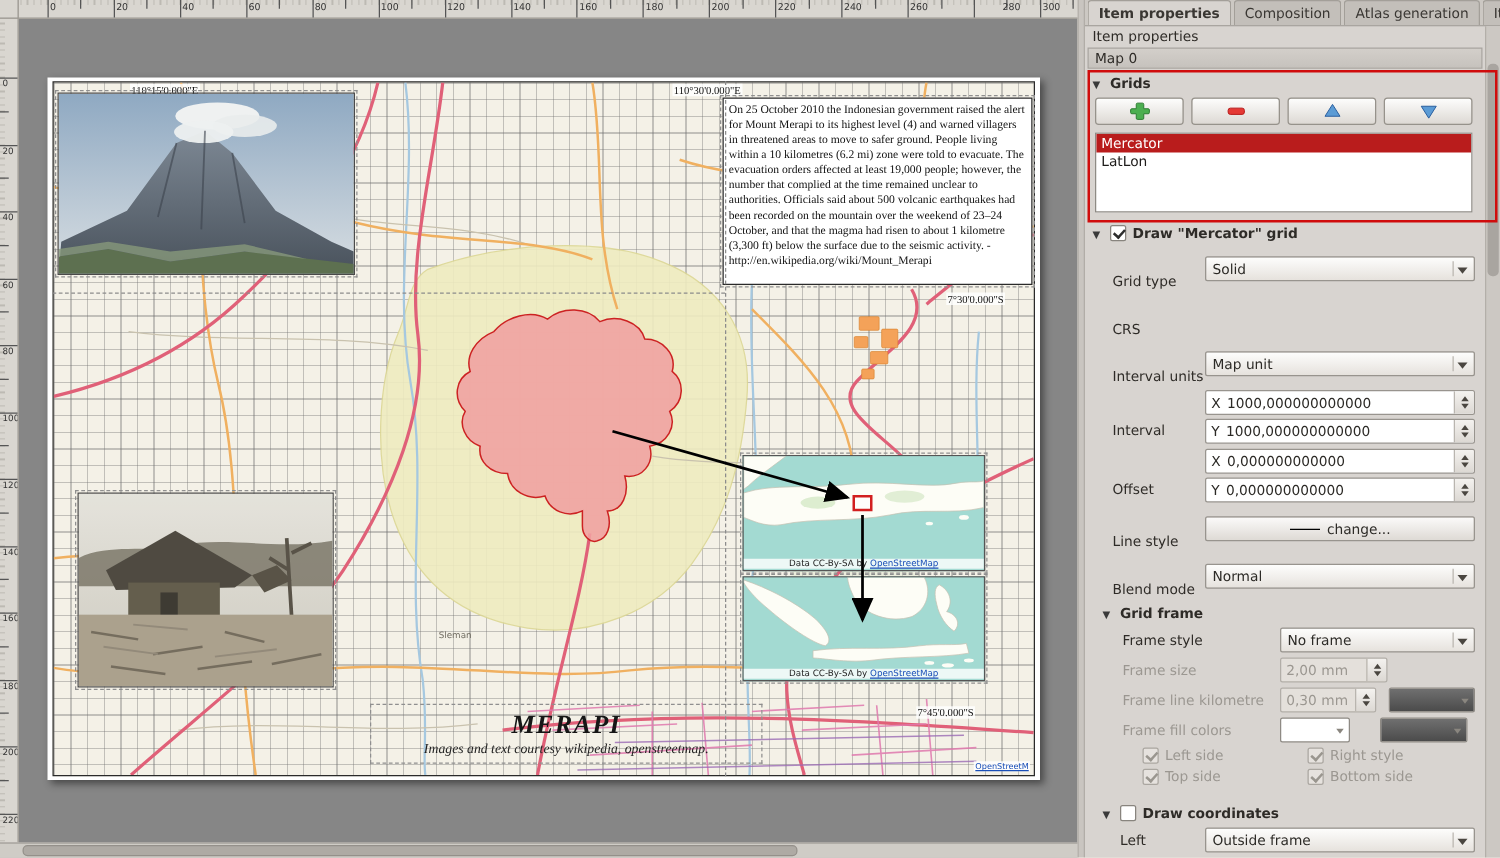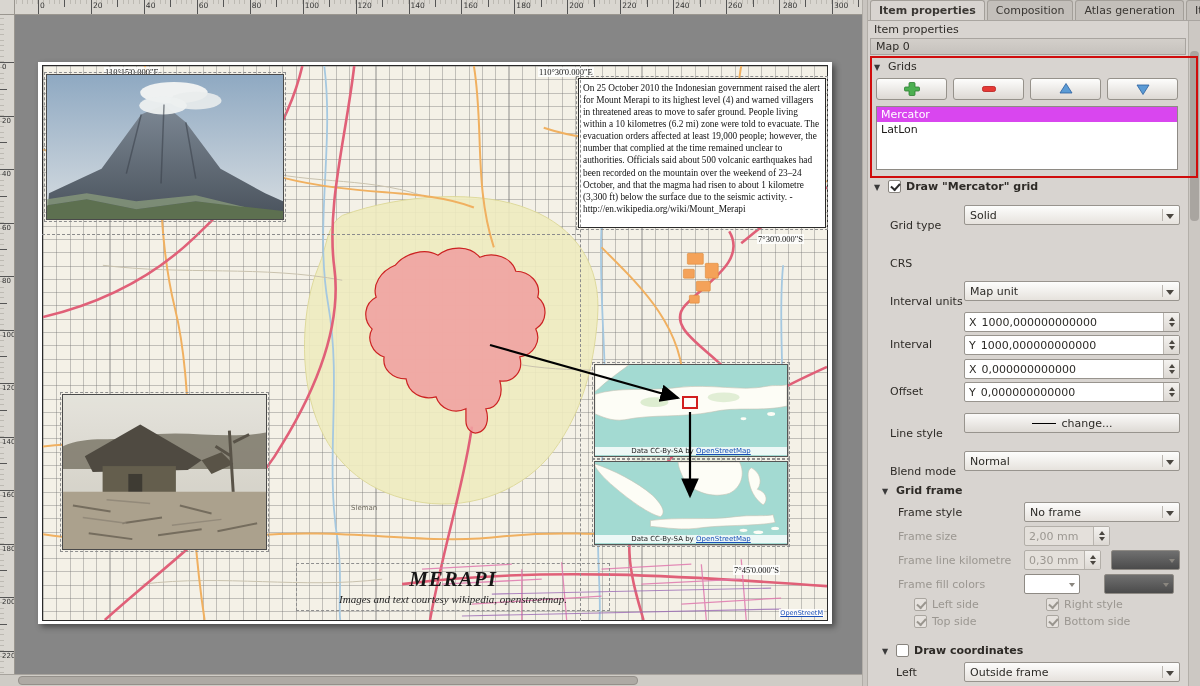--- a/index.html
+++ b/index.html
@@ -65,30 +65,30 @@
   #tabbar { position:absolute; top:0; left:0; right:0; height:21px; background:#ccc8c3; display:flex; align-items:flex-end; border-bottom:1px solid #a9a5a0; padding-left:2px; }
   .tab { padding:3px 8px; border:1px solid #a39f99; border-bottom:none; background:#c3bfba; margin-right:2px; border-radius:3px 3px 0 0; font-size:11px; color:#3a3733; white-space:nowrap; }
   .tab.active { background:#d8d4d0; font-weight:bold; }
   #panel-title { position:absolute; top:23px; left:6px; font-size:11px; color:#2e2b27; }
   #map-header { position:absolute; top:38px; left:2px; right:14px; height:17px; background:linear-gradient(#d3cfca,#c6c2bd); border:1px solid #a8a49f; padding:1px 5px; font-size:11px; }
   #panel-scroll { position:absolute; right:0; top:21px; bottom:0; width:12px; background:#ccc8c3; border-left:1px solid #b3afa9; }
   #panel-scroll .thumb { position:absolute; left:1px; right:1px; top:30px; height:170px; background:#a9a5a0; border-radius:4px; }
   #panel-body { position:absolute; top:56px; left:0; right:14px; bottom:0; padding:2px 6px 0 6px; overflow:hidden; }
 
   .sect { display:flex; align-items:center; gap:5px; height:16px; margin-bottom:4px; }
-  .sect .lbl { color:#2e2b27; }
+  .sect .lbl { color:#2e2b27;font-weight:bold; }
   .sect.bold .lbl { font-weight:bold; }
   .tri { width:9px; flex:none; }
   .tri::before { content:'▼'; font-size:8px; color:#3a3a3a; }
 
   .grid-btn-row { display:flex; gap:6px; height:22px; margin:0 2px 6px 2px; }
   .gbtn { flex:1; height:22px; background:linear-gradient(#fdfdfc,#ddd9d4); border:1px solid #96928b; border-radius:3px; display:flex; align-items:center; justify-content:center; cursor:pointer; }
   #grid-list { height:64px; background:#fff; border:1px solid #8e8a84; margin:0 2px 8px 2px; overflow:hidden; }
   .list-item { height:15px; line-height:15px; padding:0 4px; font-size:11px; color:#1e1c1a; }
-  .list-item.selected { background:#d946ef; color:#fff; }
+  .list-item.selected { background:#b91c1c; color:#fff; }
 
   .prow { display:flex; align-items:center; margin-bottom:4px; }
   .plabel { width:74px; flex:none; margin-left:16px;margin-top:21px; }
   .plabel2 { width:126px; flex:none; margin-left:24px; }
   .plabel3 { width:68px; flex:none; margin-left:22px; }
   .pcontrol { flex:1; }
   .stack { flex:1; display:flex; flex-direction:column; gap:3px; }
 
   .combo { display:flex; align-items:center; background:linear-gradient(#fdfdfc,#e6e2dd); border:1px solid #98948e; border-radius:2px; height:20px; padding:0 22px 0 5px; position:relative; color:#2c2a26; }
   .combo::before { content:''; position:absolute; right:16px; top:3px; bottom:3px; width:1px; background:#b9b5af; }
@@ -159,21 +159,21 @@
       <div class="tick-h mid" style="left: 631.695px;"></div>
       <div class="rlabel-h" style="left: 607.23px;">220</div>
       <div class="tick-h" style="left: 658.16px;"></div>
       <div class="tick-h mid" style="left: 684.625px;"></div>
       <div class="rlabel-h" style="left: 660.16px;">240</div>
       <div class="tick-h" style="left: 711.09px;"></div>
       <div class="tick-h mid" style="left: 737.555px;"></div>
       <div class="rlabel-h" style="left: 713.09px;">260</div>
       <div class="tick-h" style="left: 764.02px;"></div>
       <div class="tick-h mid" style="left: 790.485px;"></div>
-      <div class="rlabel-h" style="left: 768px; text-align: center;">280</div>
+      <div class="rlabel-h" style="left: 787px; text-align: center;">280</div>
       <div class="tick-h" style="left: 816.95px;"></div>
       <div class="tick-h mid" style="left: 843.415px;"></div>
       <div class="rlabel-h" style="left: 818.95px;">300</div>
     </div>
   <div id="ruler-left">
       <div class="tick-v" style="top: 47px;"></div>
       <div class="tick-v mid" style="top: 73.76px;"></div>
       <div class="rlabel-v" style="top: 48px;">0</div>
       <div class="tick-v" style="top: 100.52px;"></div>
       <div class="tick-v mid" style="top: 127.28px;"></div>

